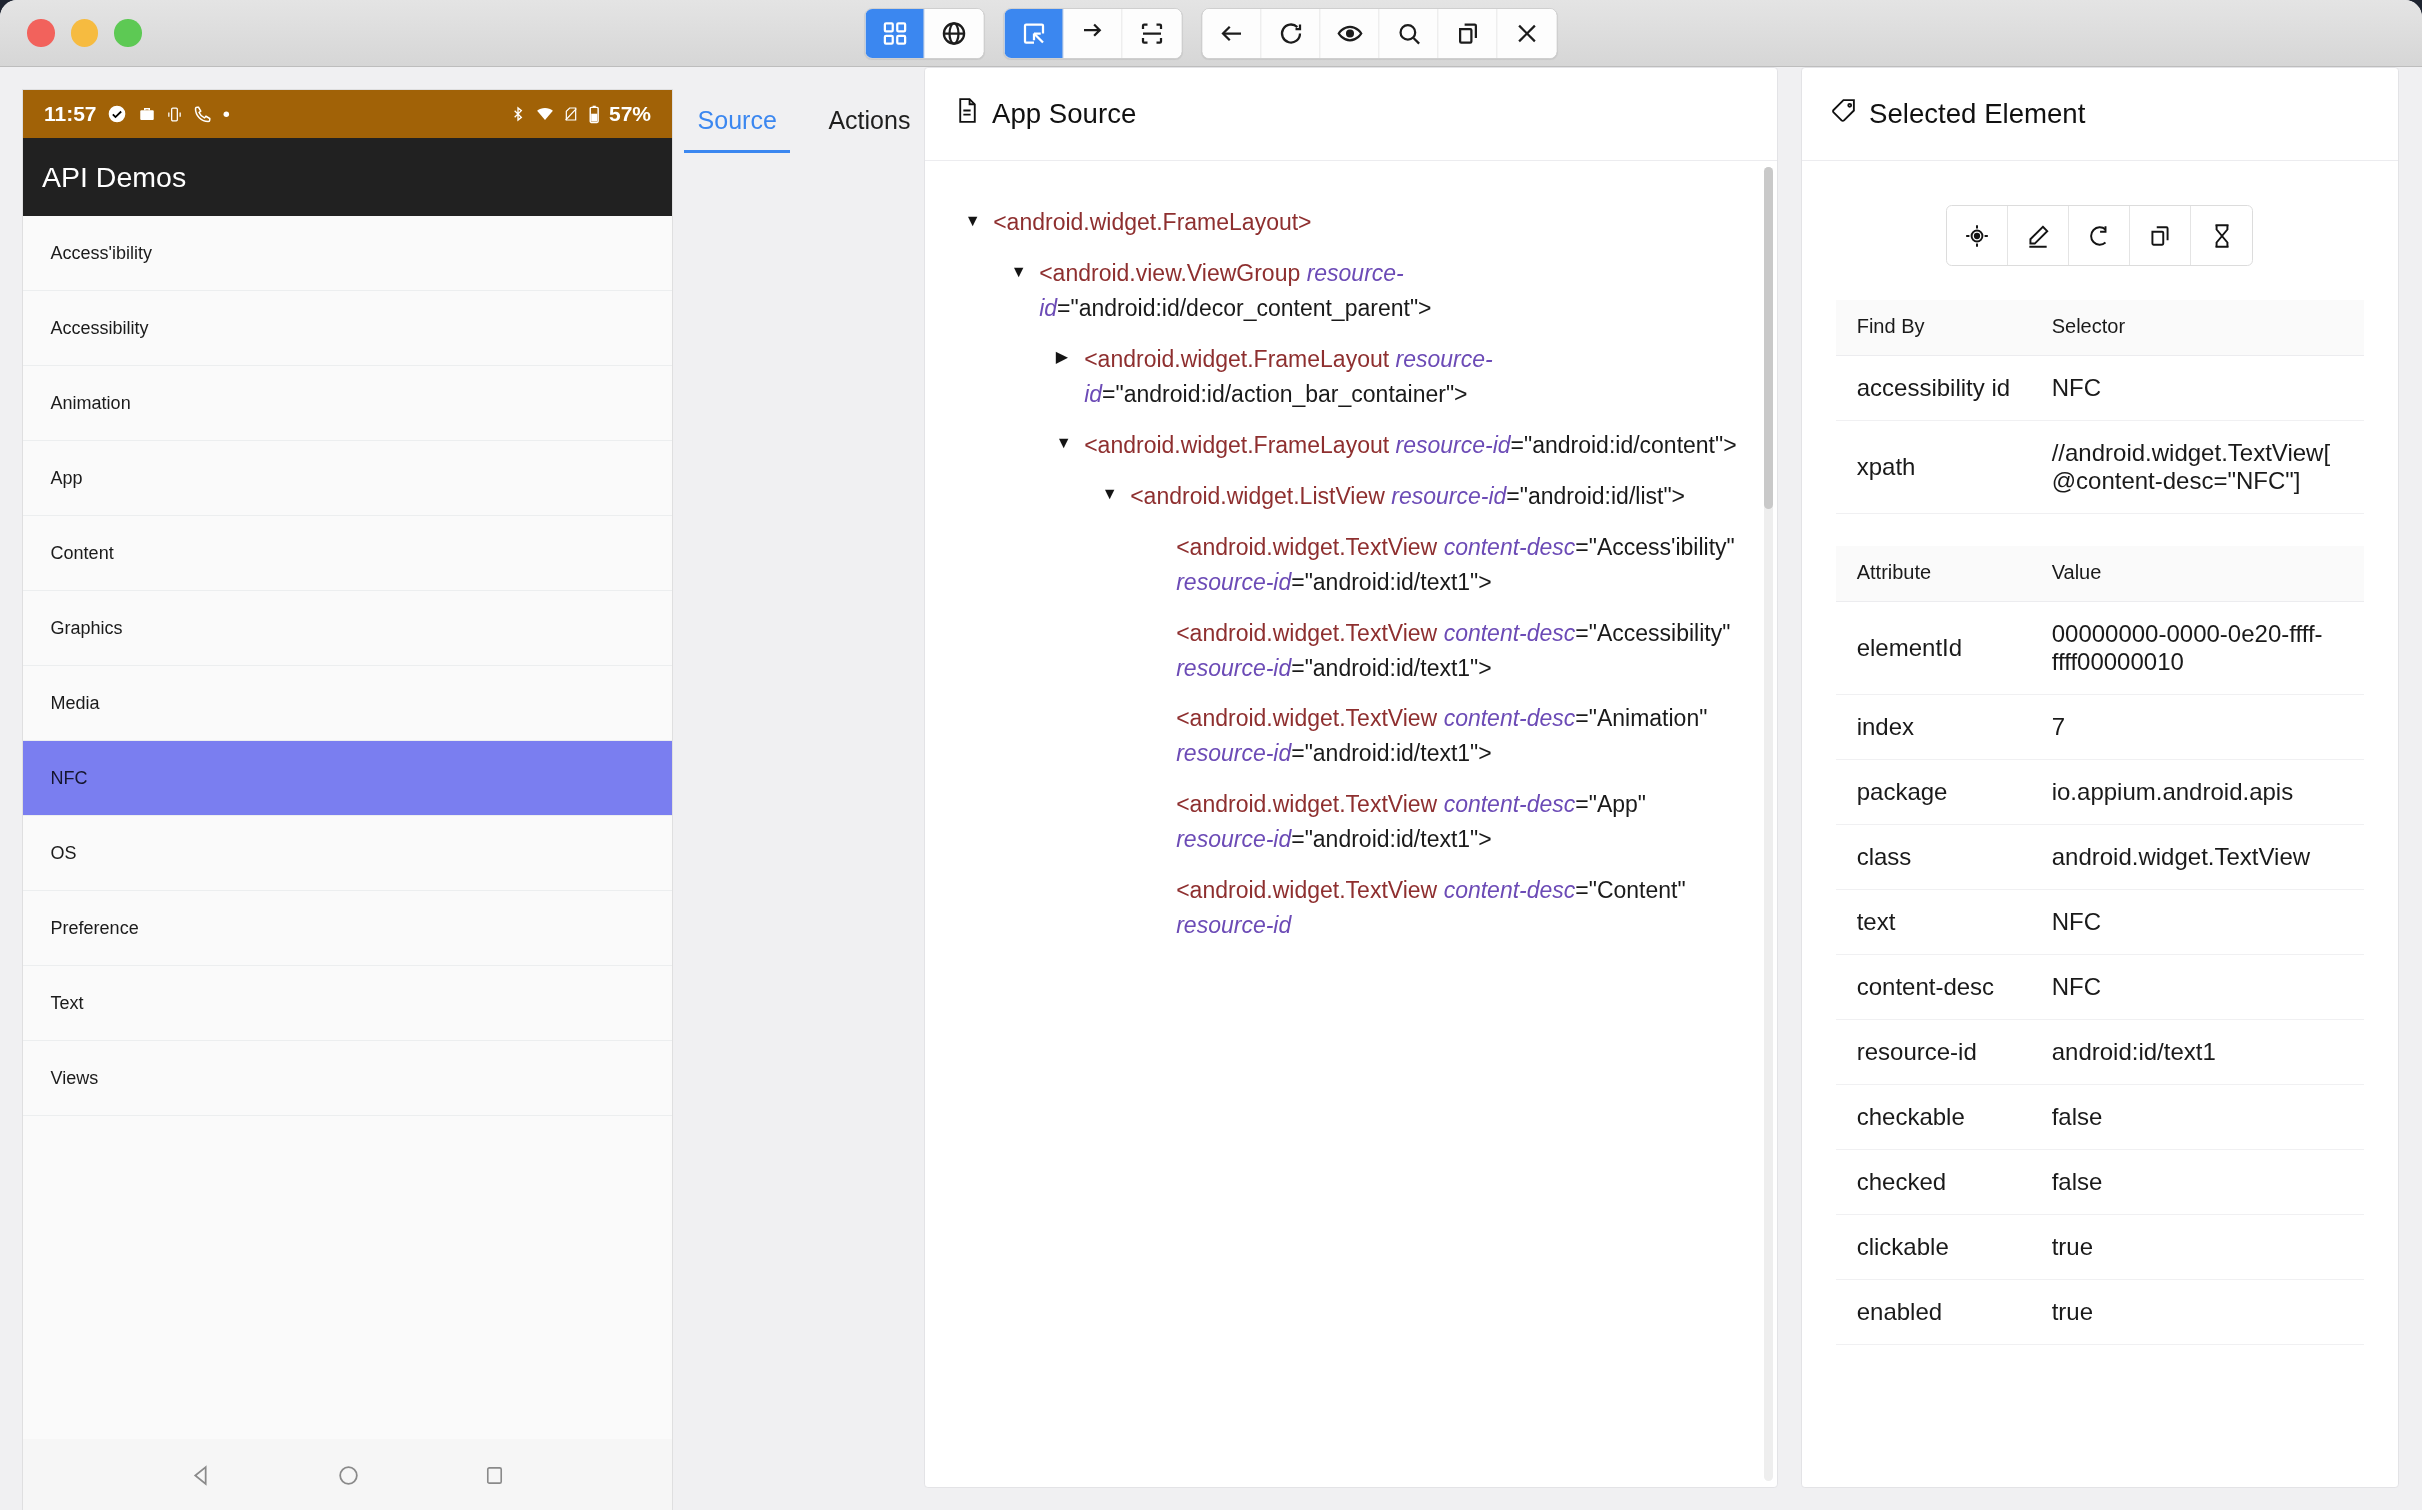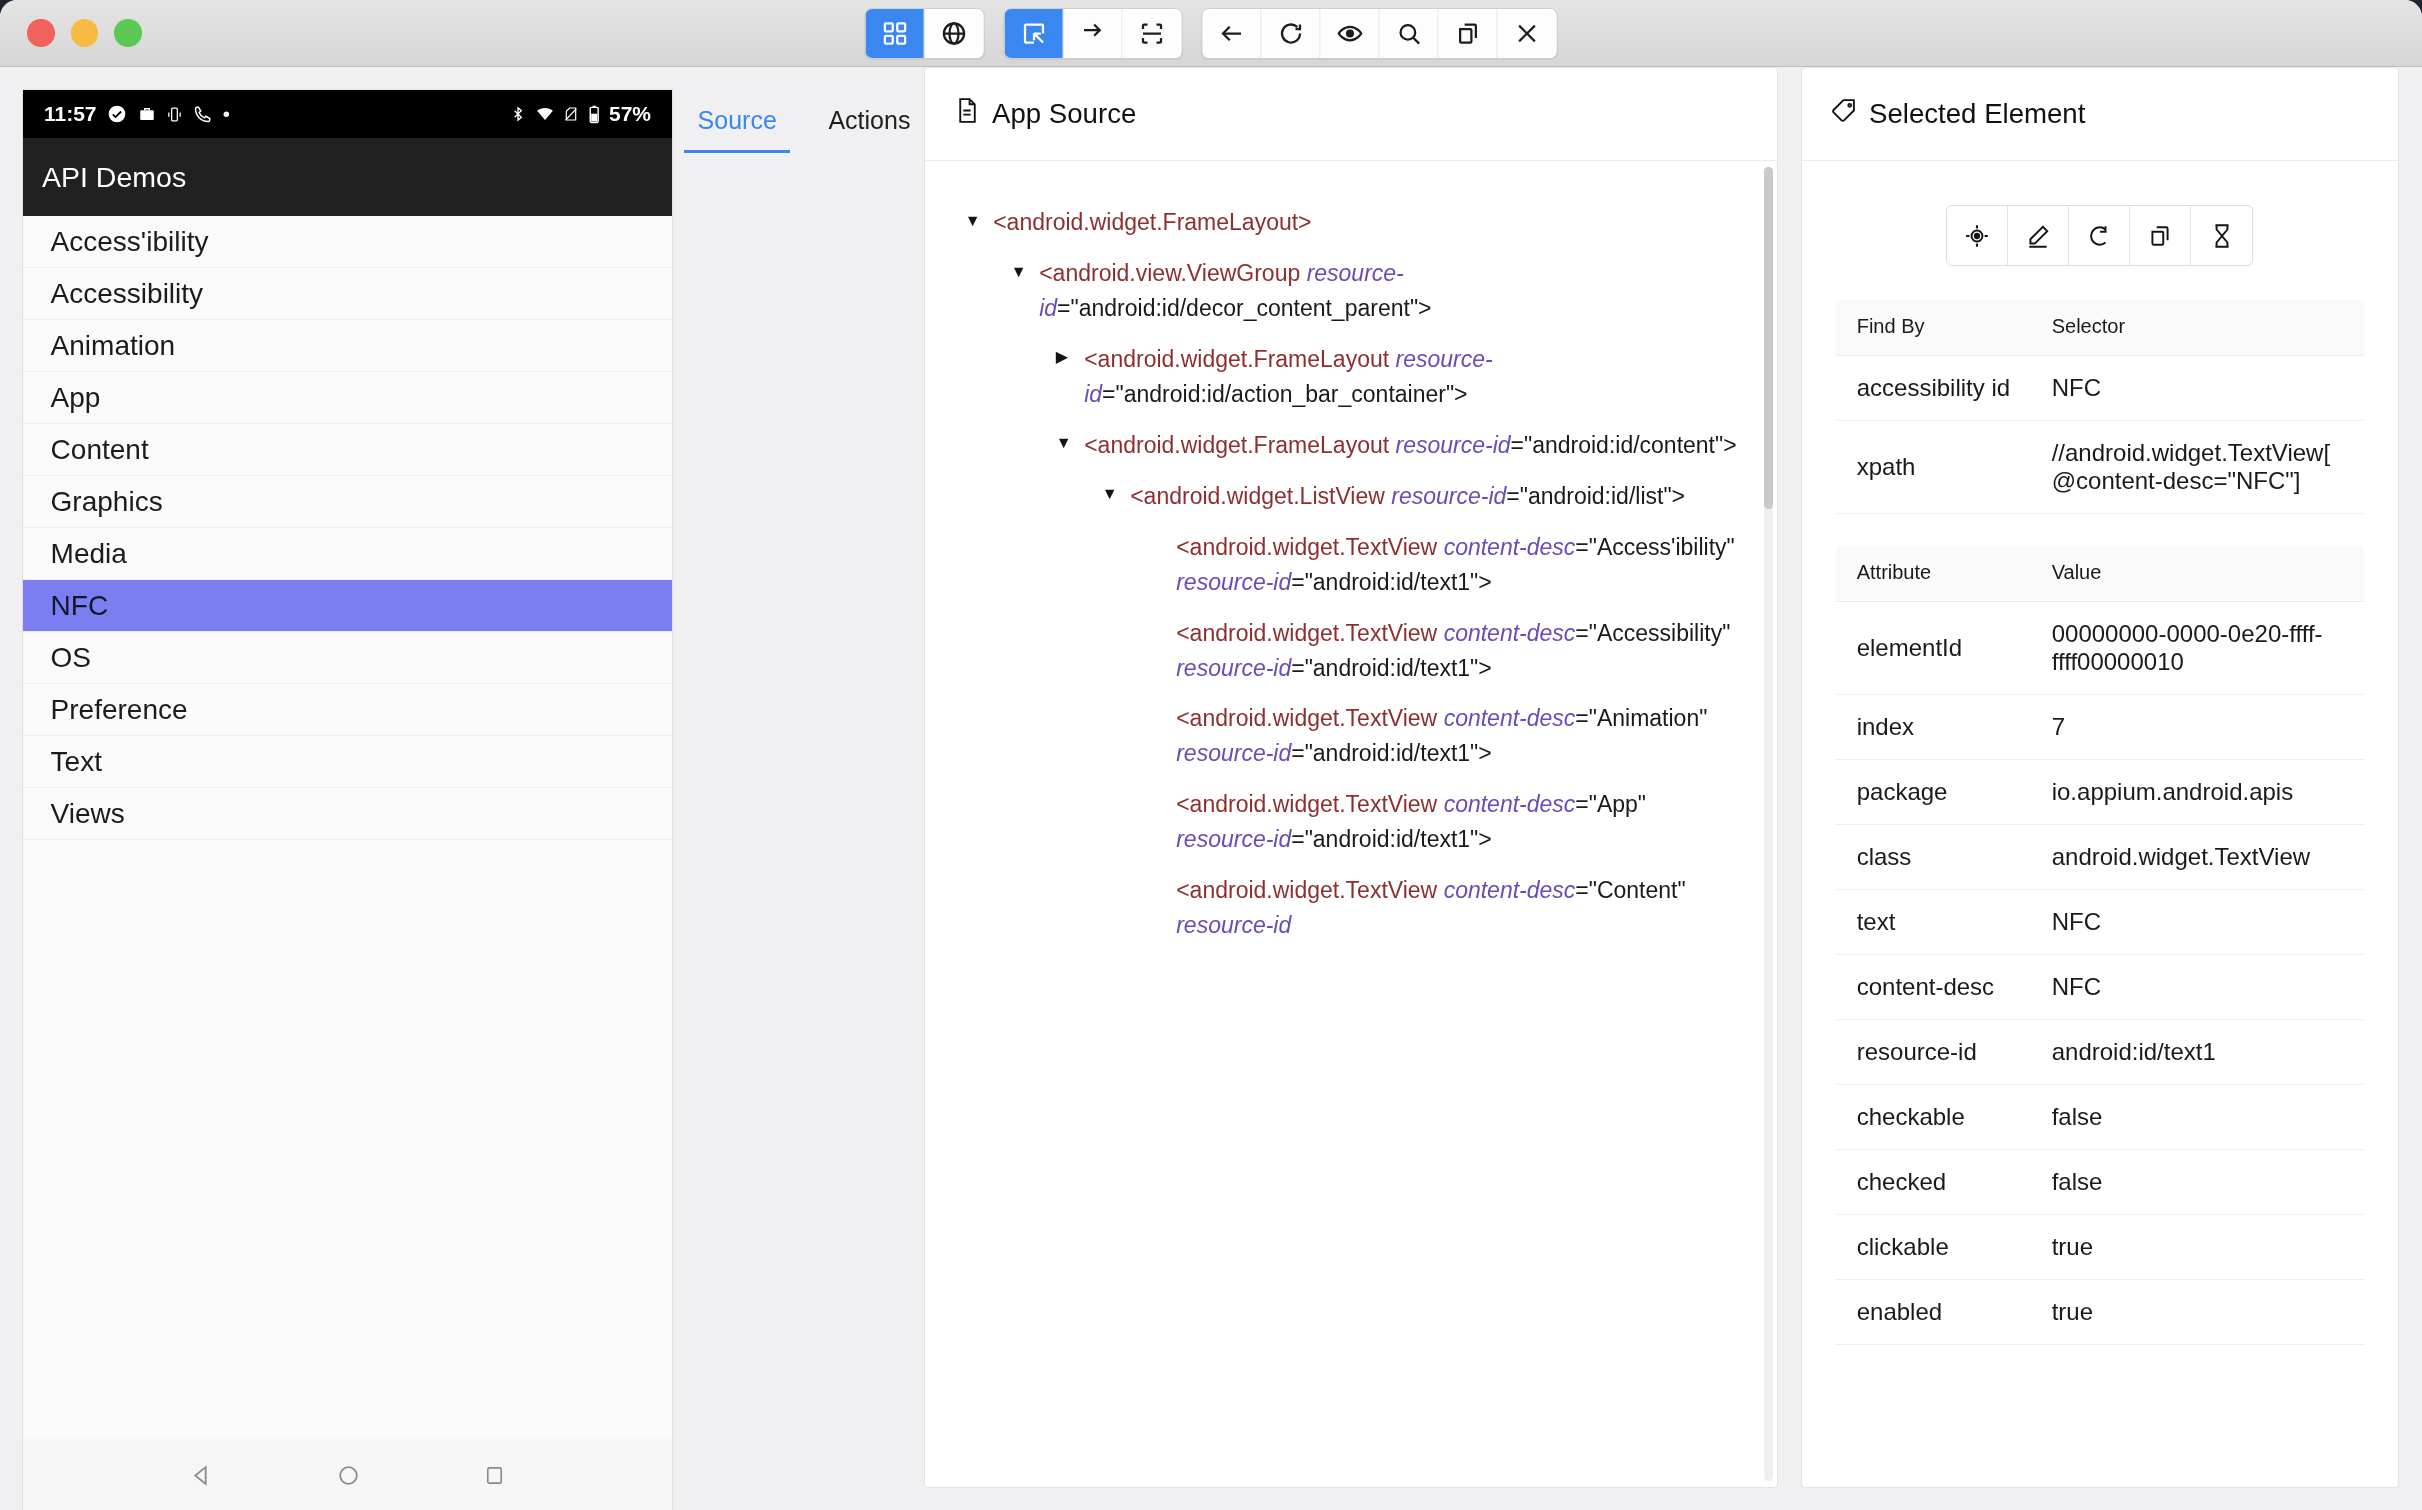--- a/index.html
+++ b/index.html
@@ -69,40 +69,40 @@
     padding: 23px 0 0 23px;
     flex: none;
   }
   .phone {
     width: 649px; height: 1421px;
     background: #fafafa;
     display: flex; flex-direction: column;
     box-shadow: 0 0 0 1px rgba(0,0,0,0.07);
   }
   .status-bar {
-    height: 48px; background: #000000;
+    height: 48px; background: #a16207;
     display: flex; align-items: center;
     padding: 0 21px;
     color: #fff; font-size: 21px; font-weight: 600;
   }
   .sb-left { display: flex; align-items: center; gap: 10.5px; }
   .sb-right { margin-left: auto; display: flex; align-items: center; gap: 8.6px; text-align: center; }
   .sb-ico { display: inline-flex; align-items: center; }
   .app-bar {
     height: 78px; background: #212121;
     display: flex; align-items: center;
     padding-left: 19px;
     color: #fff; font-size: 28.5px;
   }
   .app-list { flex: 1; background: #fafafa; overflow: hidden; }
   .app-row {
-    height: 52px;
+    height: 75px;
     display: flex; align-items: center;
     padding-left: 27.6px;
-    font-size: 28px; color: #1b1b1b;
+    font-size: 18px; color: #1b1b1b;
     border-bottom: 1px solid #eceeef;
     background: #fafafa;
   }
   .app-row.selected { background: #7a7ef0; color: #15152e; }
   .nav-bar {
     height: 72px; background: #f6f6f6;
     display: flex; align-items: center; justify-content: space-around;
     padding: 0 105px;
   }
   .nav-bar span { color: #8a8a8a; display: inline-flex; }

